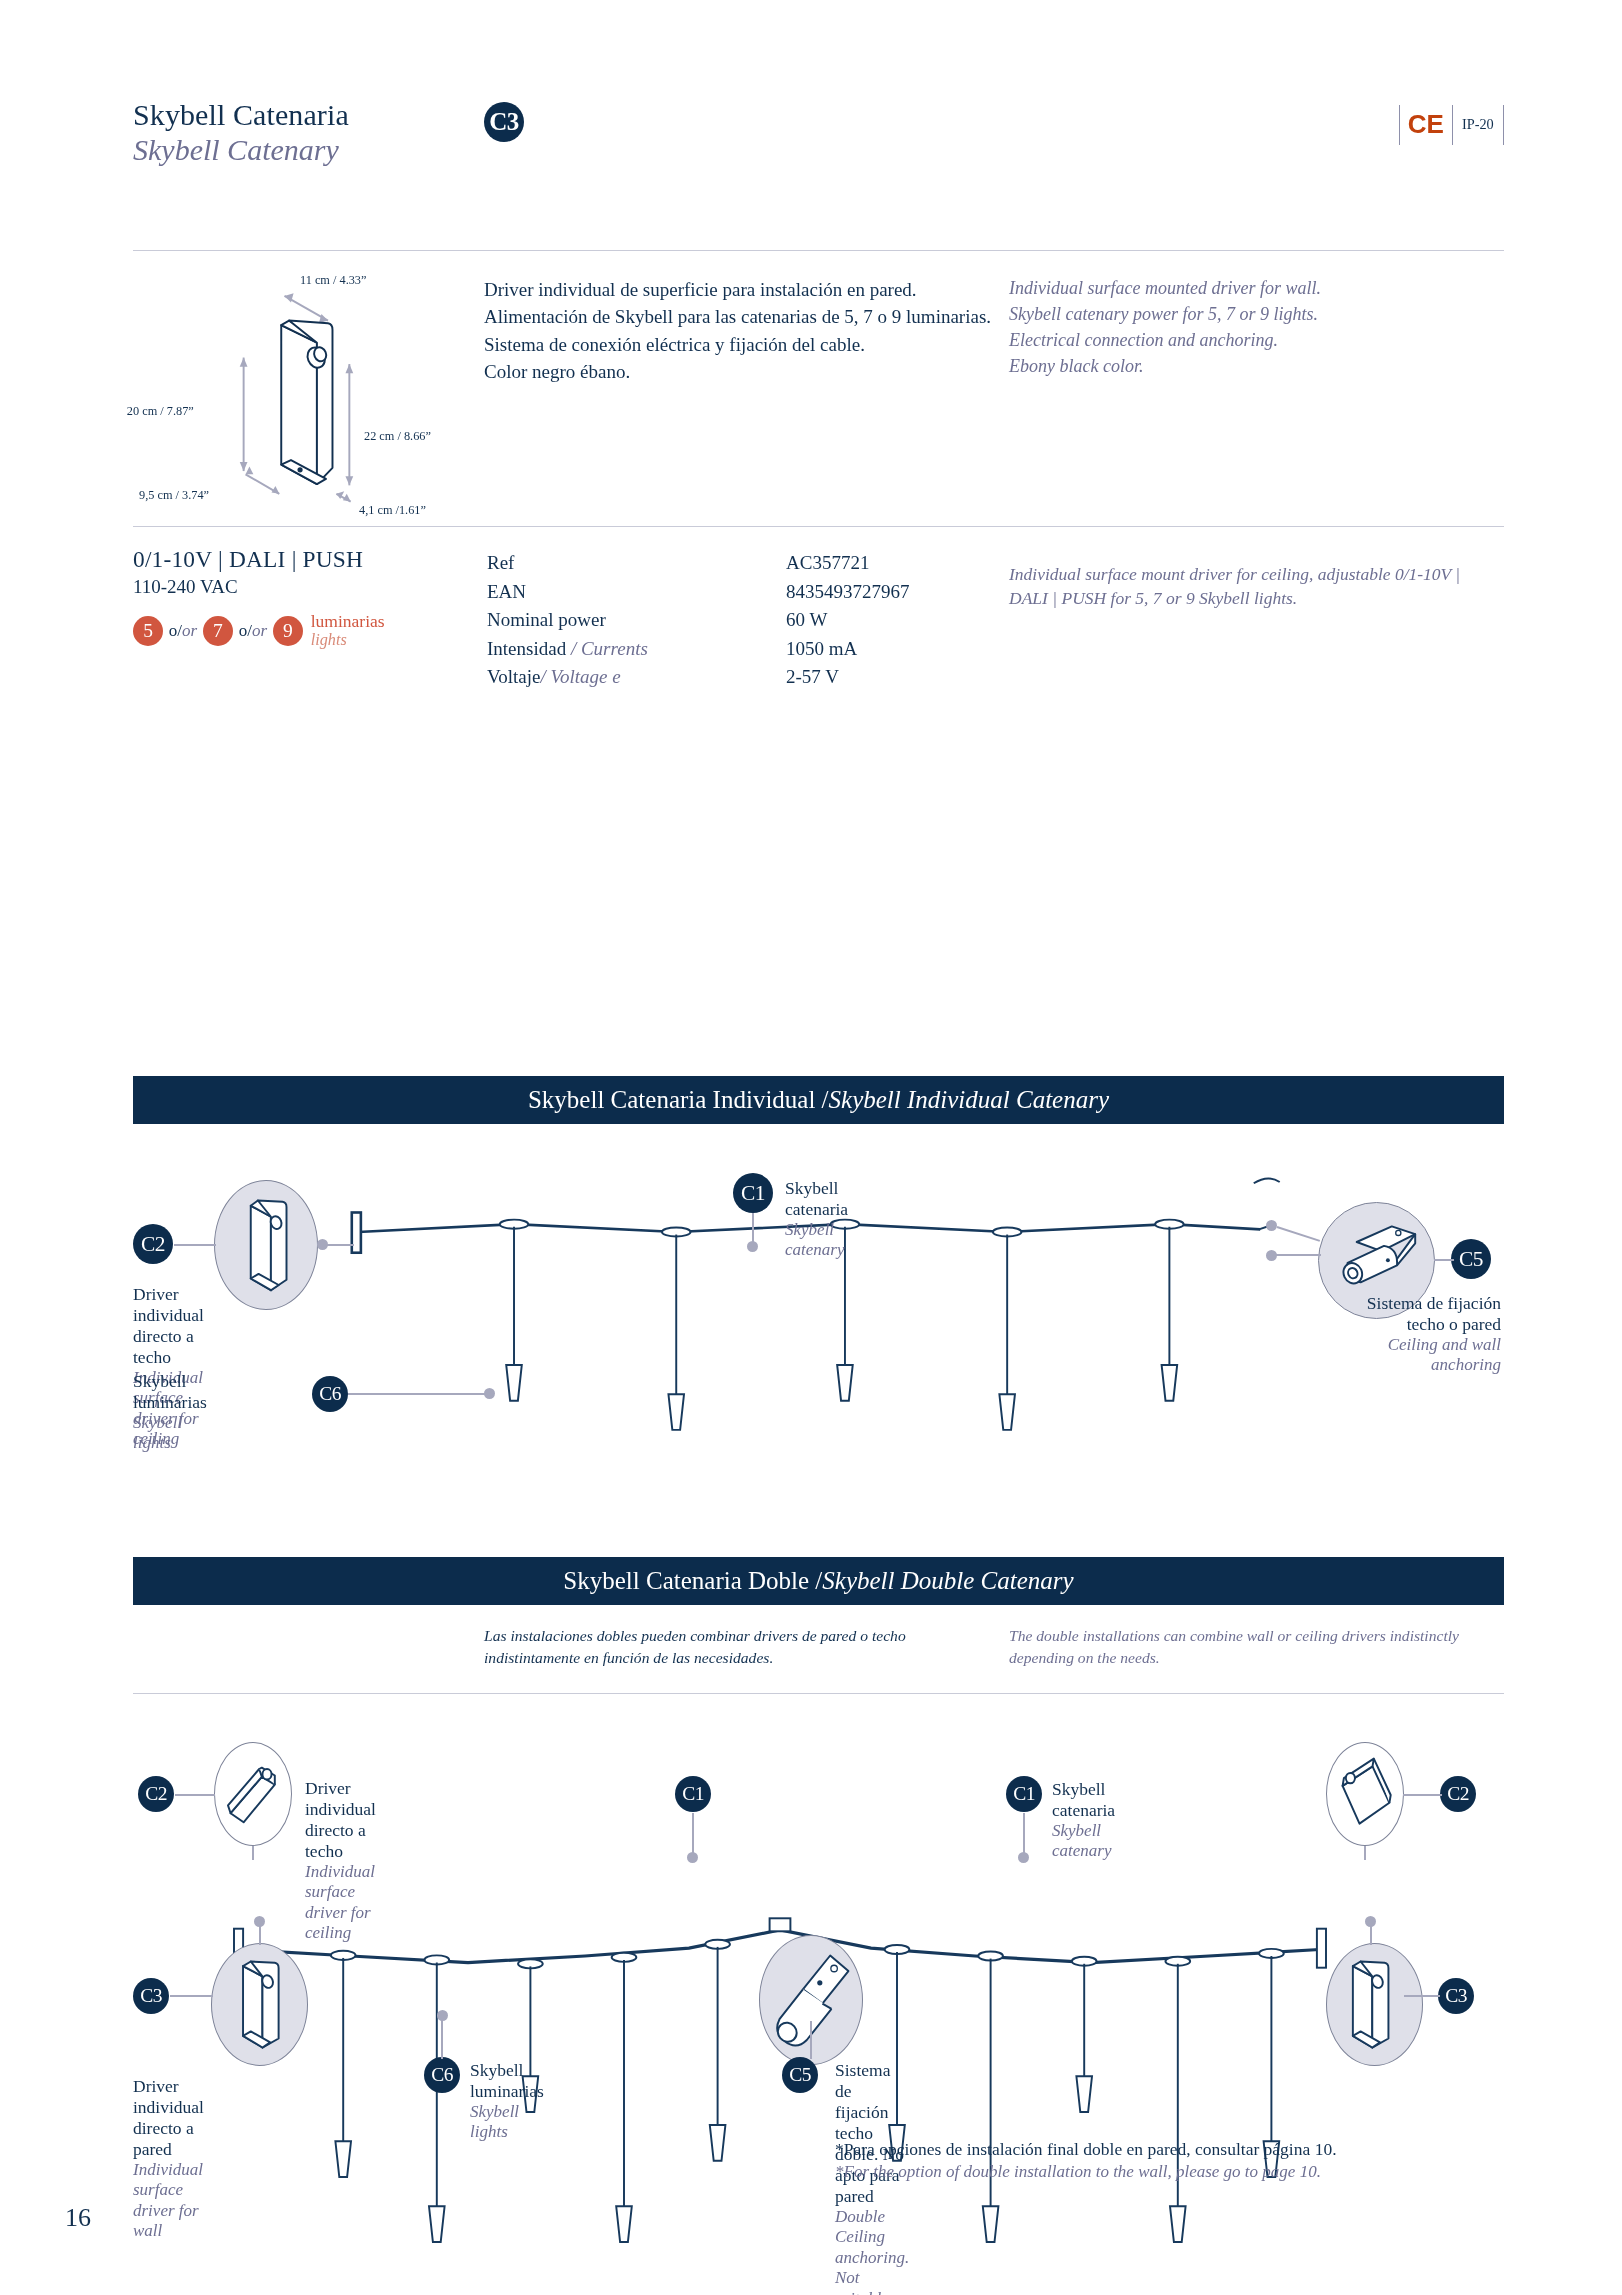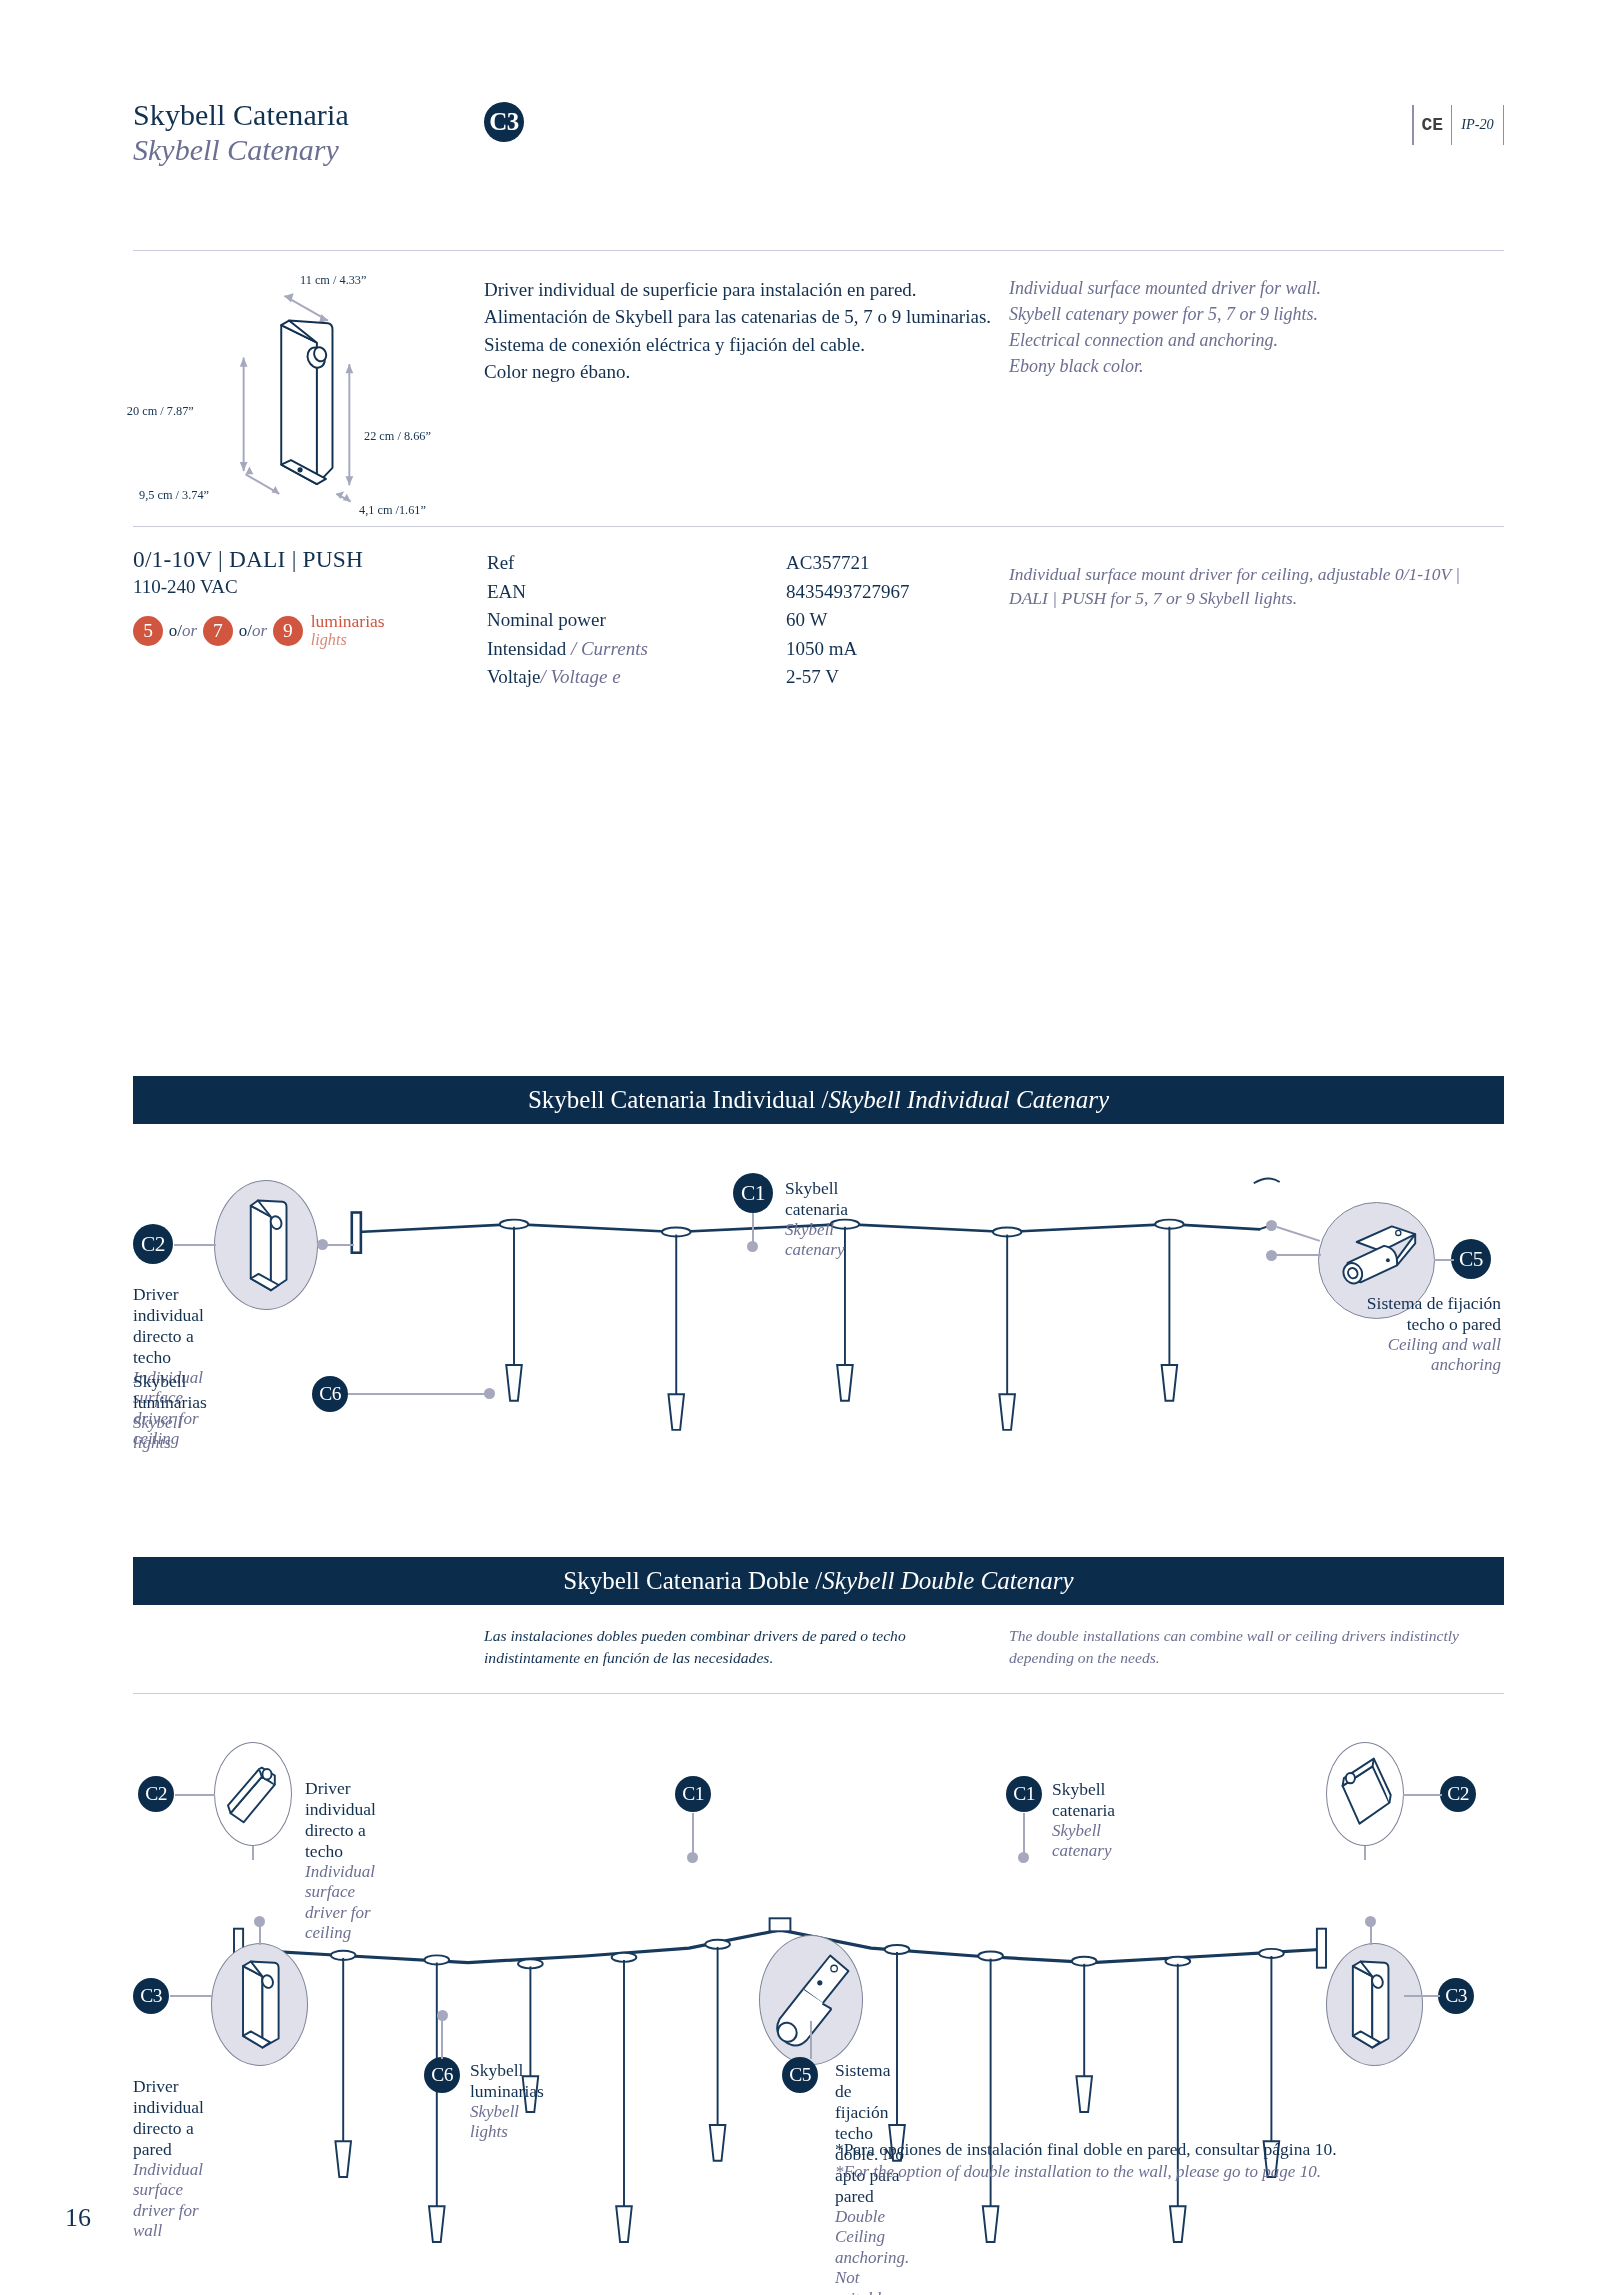--- a/index.html
+++ b/index.html
@@ -26,22 +26,22 @@
     font-size: 25px; font-weight: bold;
     display: flex; align-items: center; justify-content: center;
     letter-spacing: -0.6px;
   }
   .head-text { position: absolute; left: 406px; top: 0; }
   .h-es { font-size: 30px; color: #123050; line-height: 1.18; }
   .h-en { font-size: 30px; color: #6d6f92; font-style: italic; line-height: 1.18; }
 
   .cert { position: absolute; right: 0; top: 7.8px; display: flex; align-items: stretch; height: 40px; }
   .cert .bar { width: 1.3px; background: #8e90ab; }
-  .cert .ce { font-size: 18px; color: #404040; font-weight: bold; padding: 0 7.8px; display:flex; align-items:center; font-family:Liberation Mono, monospace; }
-  .cert .ip { font-size: 14.3px; color: #123050; padding: 0 9px; display:flex; align-items:center;font-style:italic; }
+  .cert .ce { font-size: 26px; color: #c2410c; font-weight: bold; padding: 0 7.8px; display:flex; align-items:center; font-family:Liberation Sans, sans-serif; }
+  .cert .ip { font-size: 14.3px; color: #123050; padding: 0 9px; display:flex; align-items:center; }
 
   
   .rule { position: absolute; left: 133px; width: 1371px; height: 0.6px; background: #c9cbd8; }
 
   
   .dimbox { position: absolute; left: 130px; top: 270px; width: 344px; height: 240px; }
   .dimlabel { position: absolute; font-size: 12.3px; color: #123050; white-space: nowrap; }
 
   
   .desc-es { position: absolute; left: 484px; top: 276px; width: 520px; font-size: 19px; line-height: 1.44; color: #123050; }

